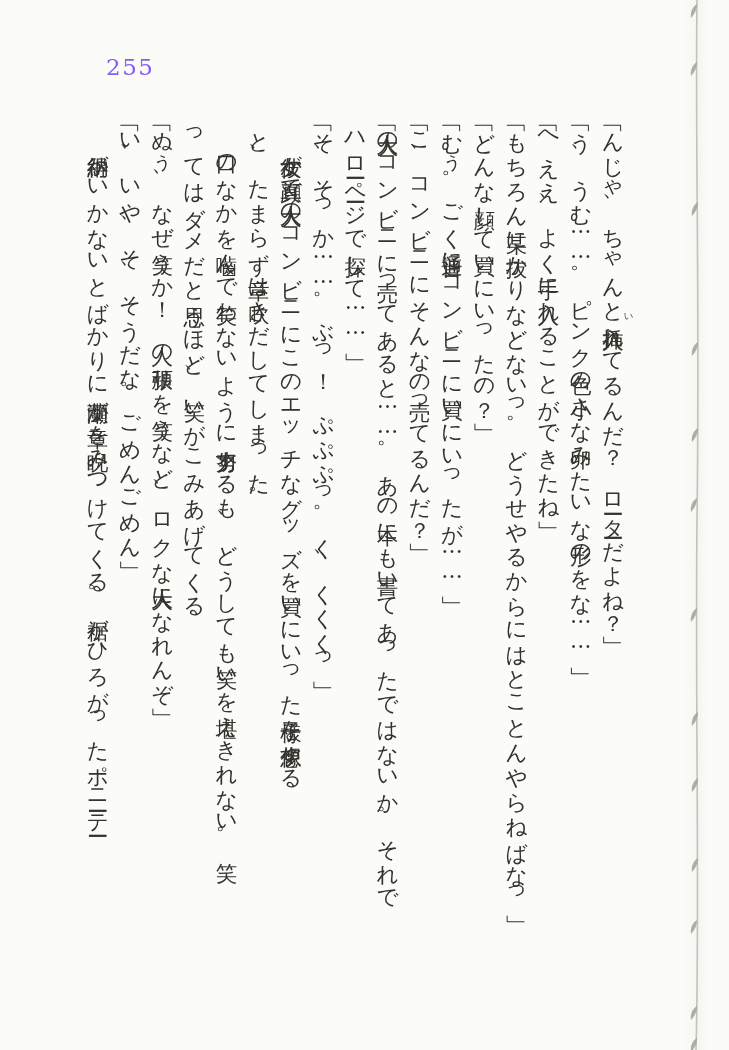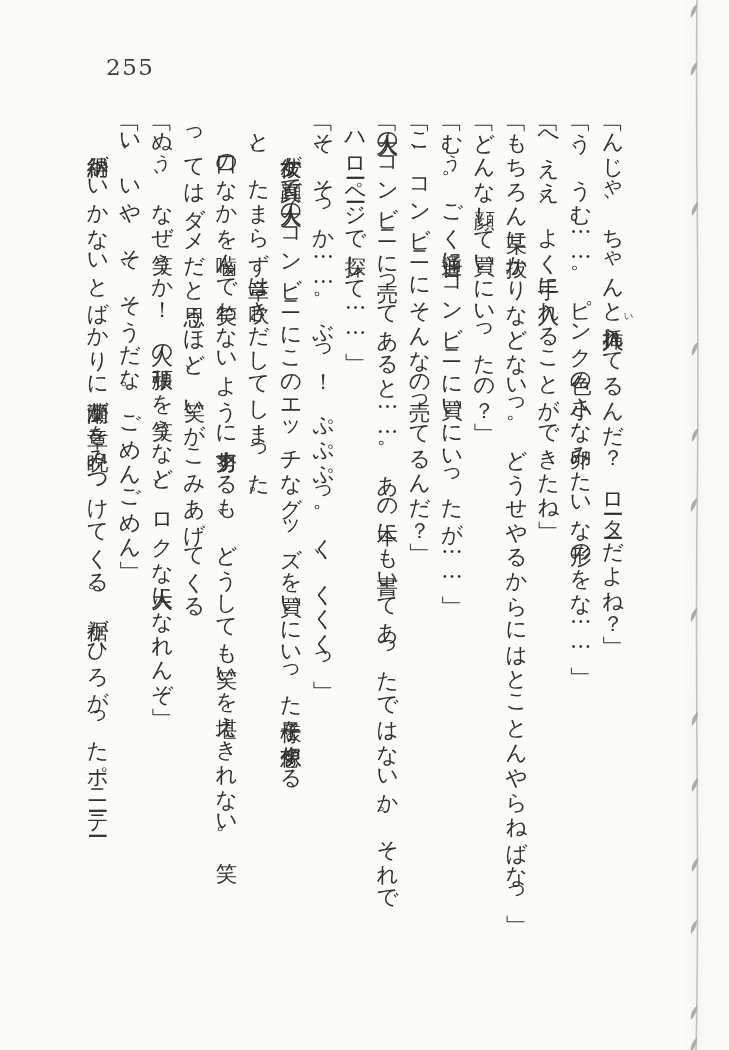--- a/index.html
+++ b/index.html
@@ -13,21 +13,21 @@
   }
   
   .page::after{
     content:"";
     position:absolute; top:0; right:22px; width:26px; height:100%;
     background:linear-gradient(to right, rgba(0,0,0,0) 0%, rgba(0,0,0,0.025) 70%, rgba(0,0,0,0) 100%);
     pointer-events:none;
   }
   .page-number{
     position:absolute; top:54px; left:106px;
-    font-size:23px; color:#404040; letter-spacing:1.5px;
+    font-size:23px; color:#8b5cf6; letter-spacing:1.5px;
   }
   .text-block{
     position:absolute; top:118px; right:95px; height:826px;
     writing-mode:vertical-rl; -webkit-writing-mode:vertical-rl;
     text-orientation:upright;
     font-size:21.5px; line-height:32.2px;
     color:#34322e;
     letter-spacing:0;
   }
   .text-block p{ margin:0; padding:0; }

